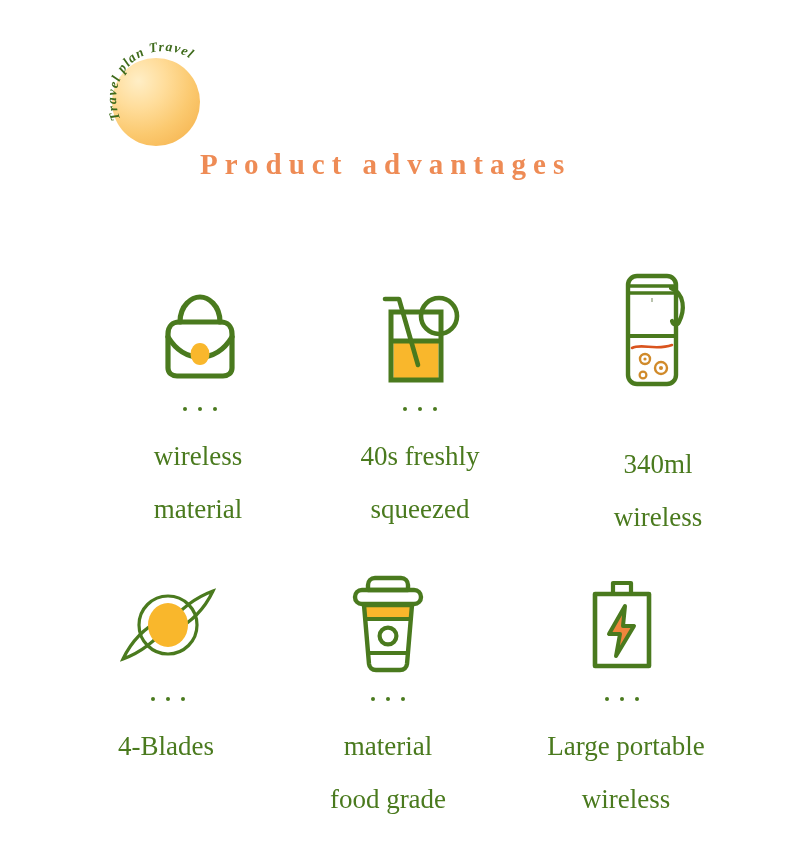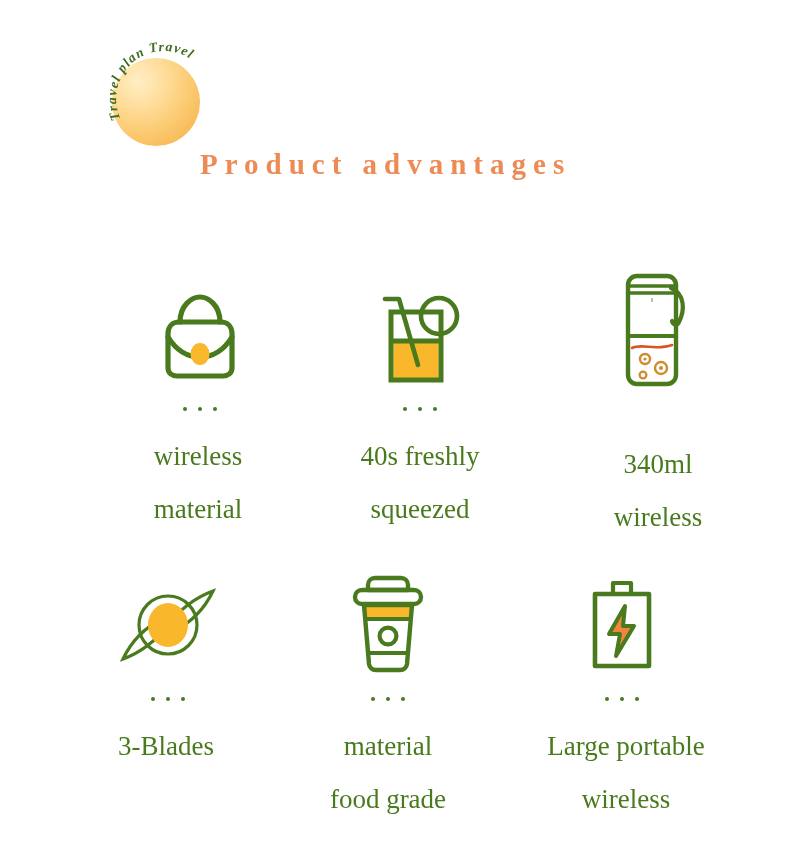--- a/index.html
+++ b/index.html
@@ -257,21 +257,21 @@
           </g>
           <ellipse cx="52" cy="49" rx="20" ry="22" fill="#f9b72c"></ellipse>
         </svg>
       </div>
       <div class="dots">
         <span class="dot"></span>
         <span class="dot"></span>
         <span class="dot"></span>
       </div>
       <div class="caption">
-        <span class="ln">3-Blades</span>
+        <span class="ln">4-Blades</span>
         <span class="ln empty"></span>
       </div>
     </div>
 
     <div class="cell cell-2">
       <div class="icon-box">
         <svg width="86" height="102" viewBox="0 0 86 102">
 
           <path d="M30,6 L56,6 C60,6 63,9 63,13 L63,18 L23,18 L23,13 C23,9 26,6 30,6 Z" fill="none" stroke="#4a7a1e" stroke-width="4.4" stroke-linejoin="round"></path>
 

